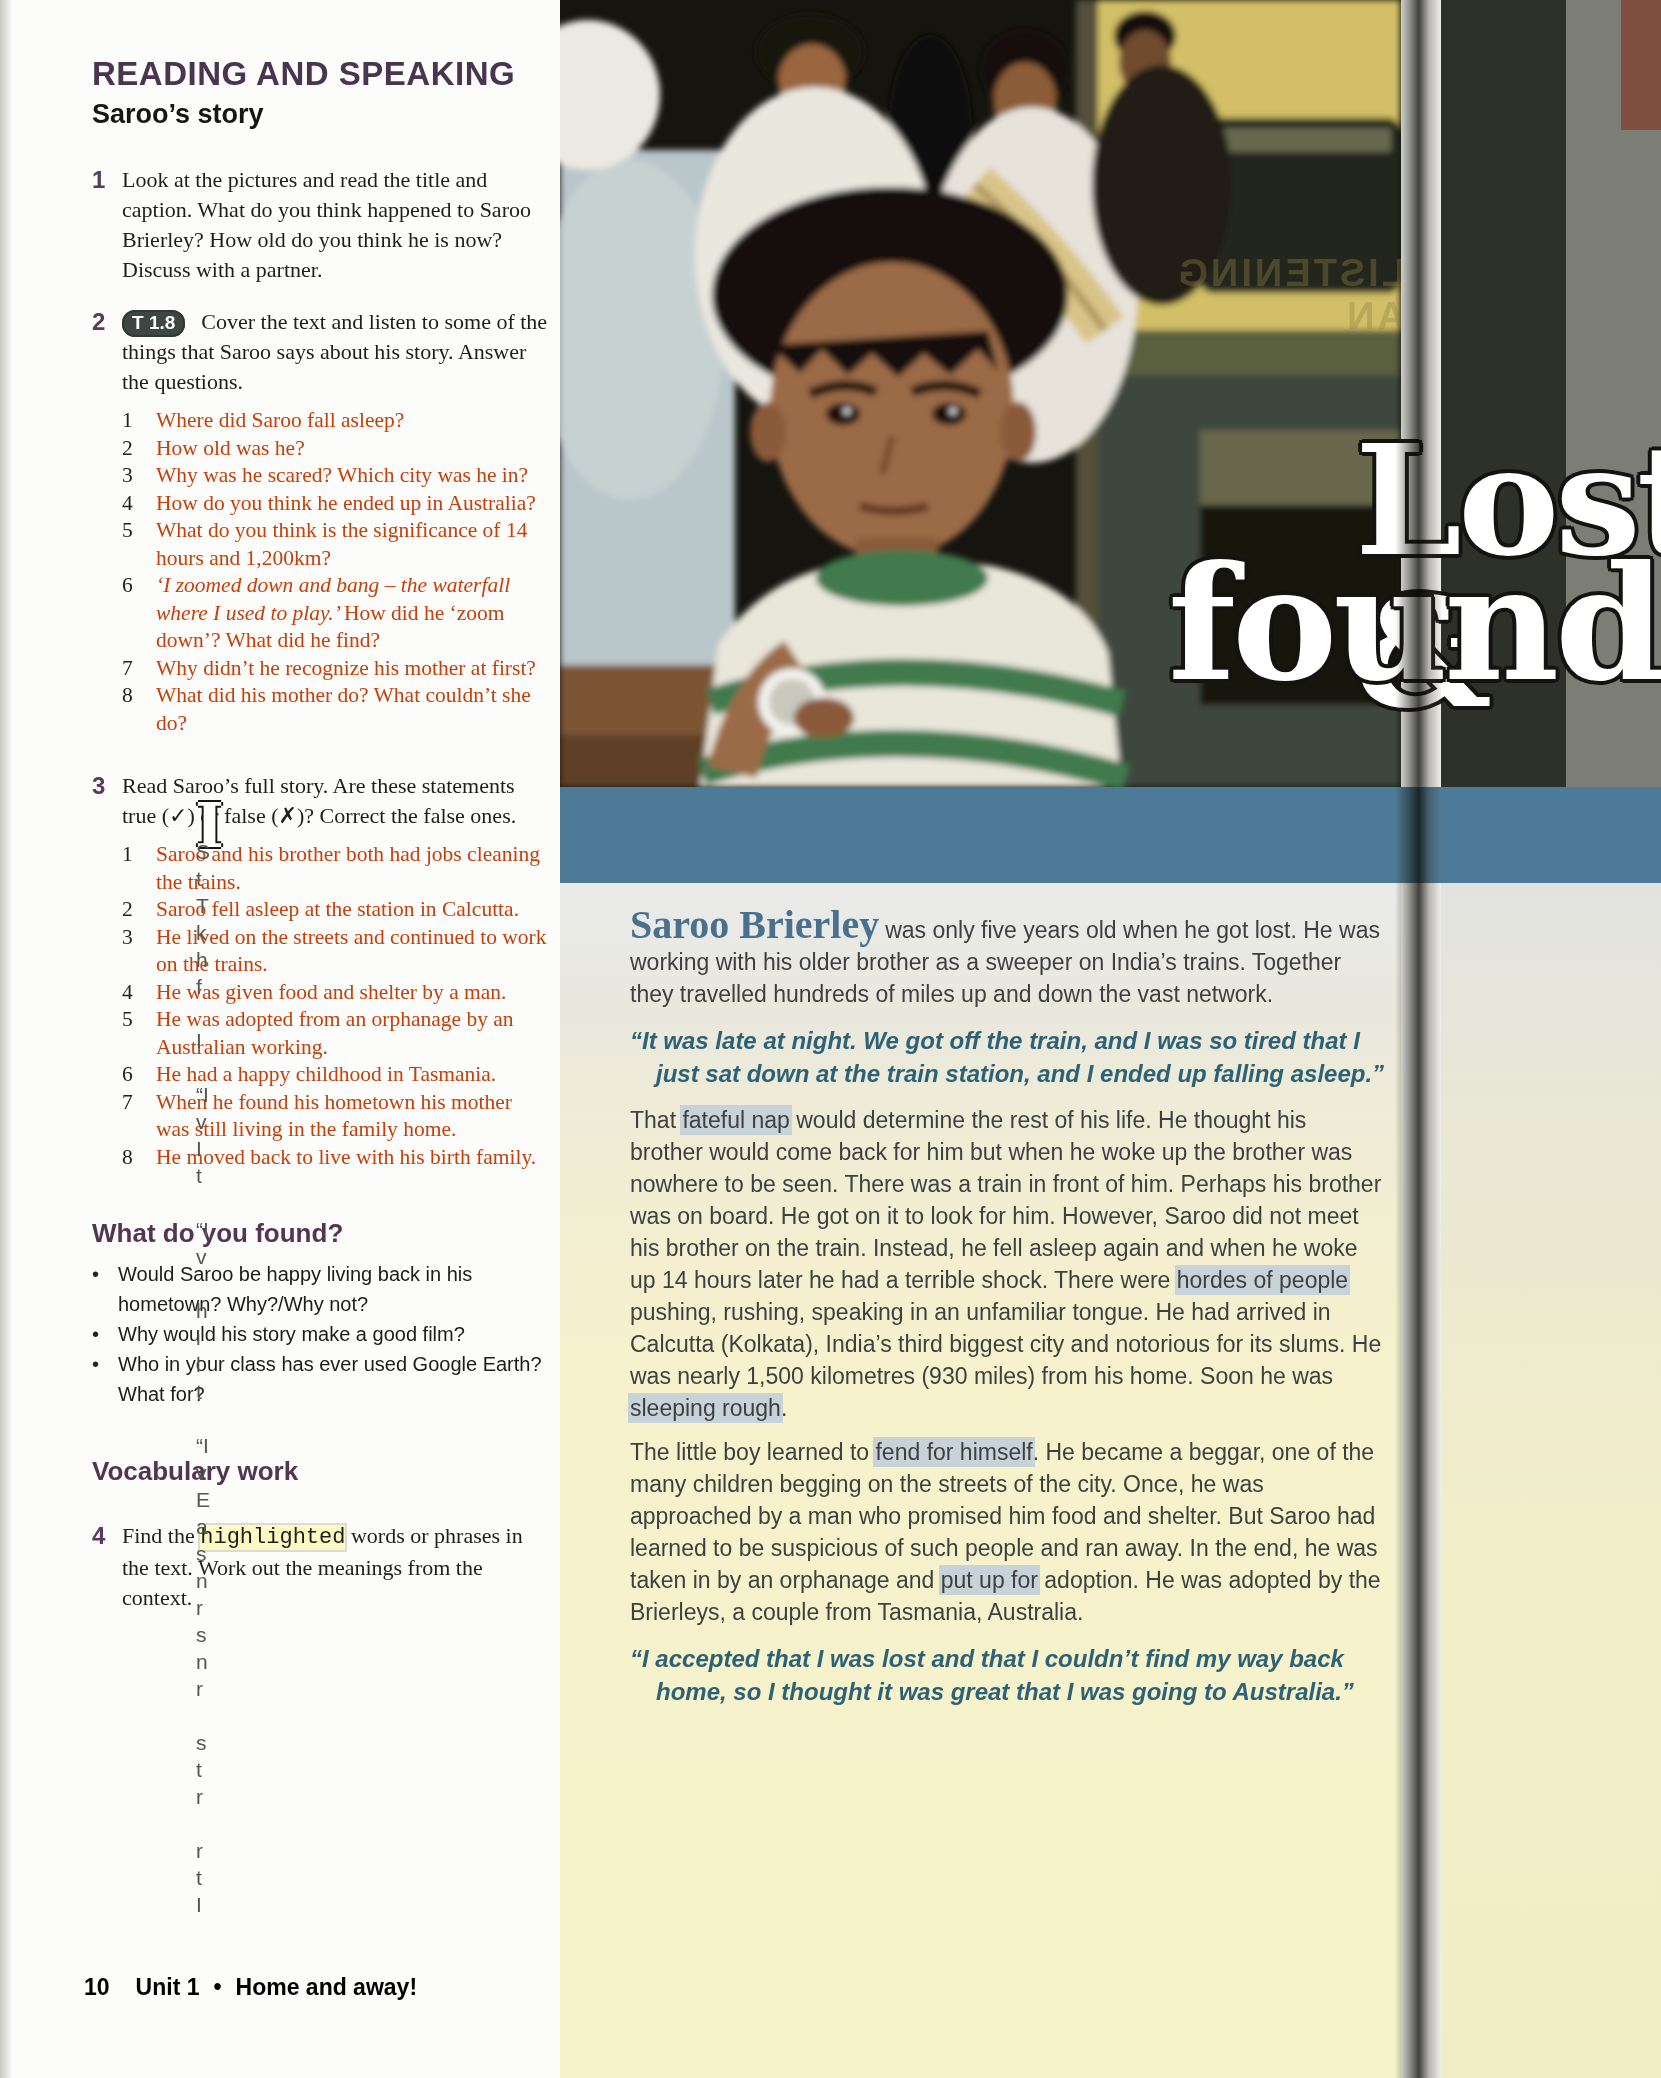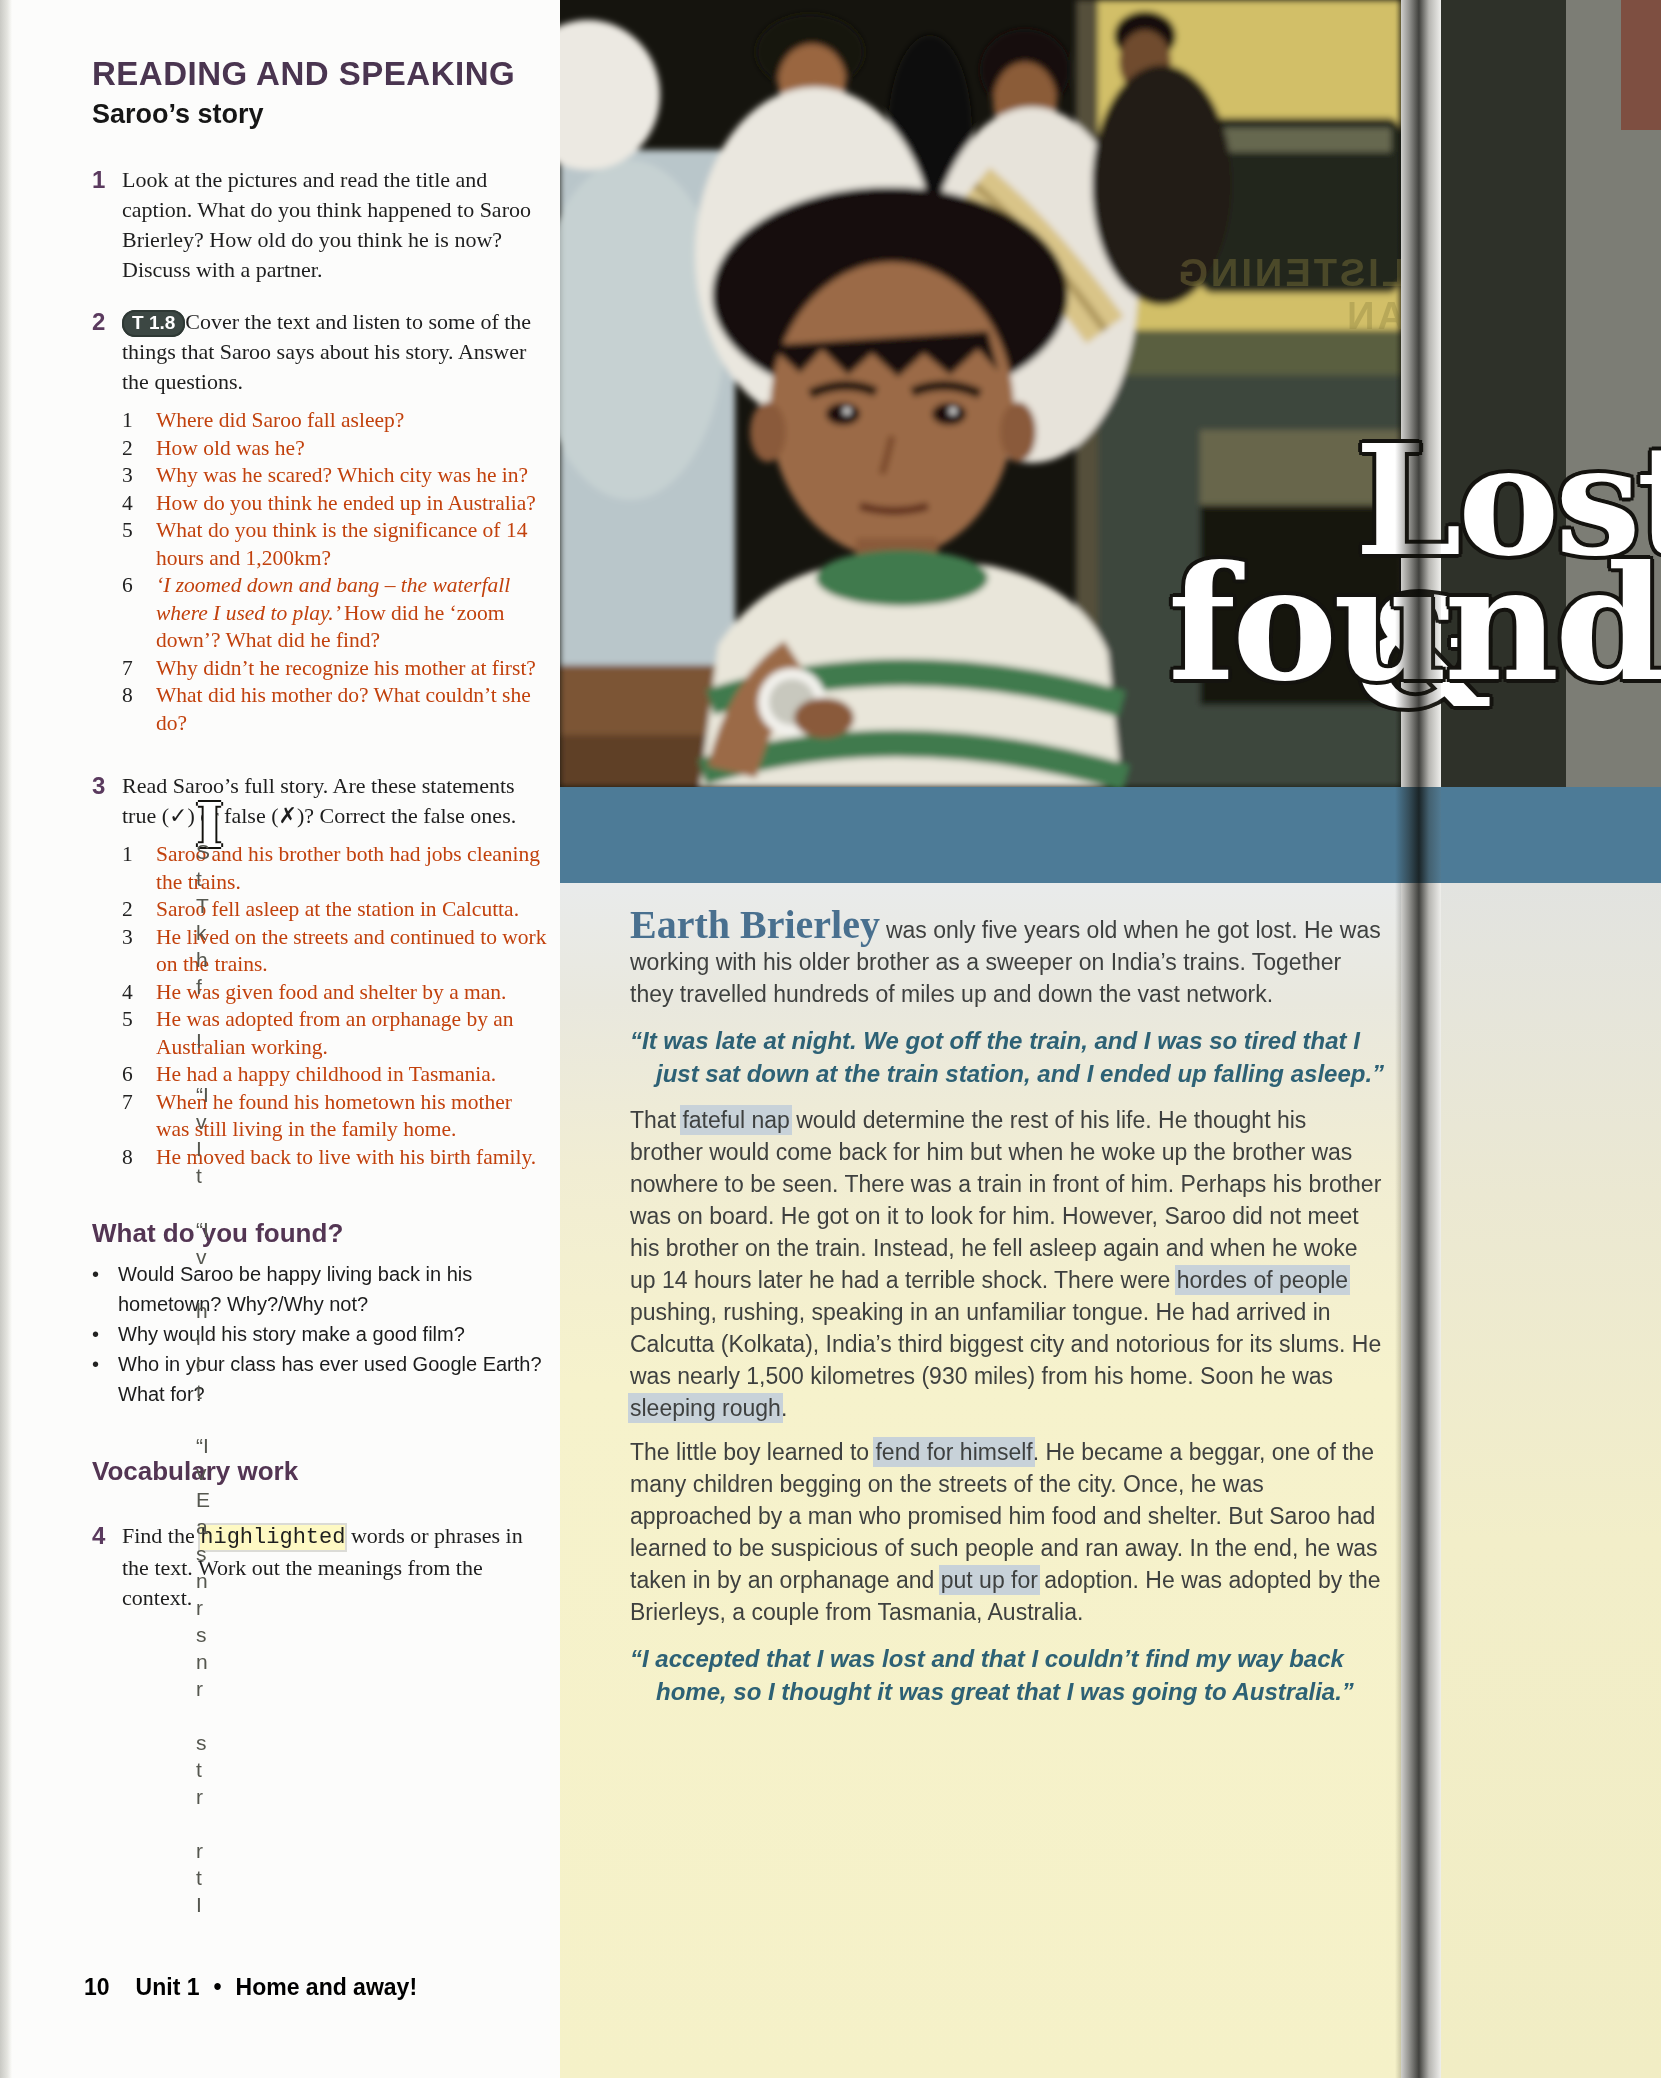--- a/index.html
+++ b/index.html
@@ -13,21 +13,21 @@
   
   .left-page{position:absolute;left:12px;top:0;width:548px;height:2078px;background:#fcfcfb;}
   .left-col{position:absolute;left:80px;top:55px;width:458px;}
   .sec-heading{font-size:33px;font-weight:700;letter-spacing:.5px;color:#4a3550;line-height:38px;}
   .sec-subheading{font-size:27px;font-weight:700;color:#161616;line-height:34px;margin-top:4px;}
   .ex{display:flex;margin-top:34px;}
   .ex + .ex{margin-top:22px;}
   .ex-num{width:30px;flex:none;font-weight:700;font-size:24px;color:#5a3a5e;line-height:30px;}
   .ex-text{font-family:"Liberation Serif","DejaVu Sans",serif;font-size:22px;line-height:30px;color:#1e1e1e;}
   .badge{display:inline-block;background:#3c4743;color:#fff;font-family:"Liberation Sans",sans-serif;
-    font-weight:700;font-size:19px;line-height:22px;padding:2px 10px 3px;border-radius:13px;margin-right:0;
+    font-weight:700;font-size:19px;line-height:22px;padding:2px 10px 3px;border-radius:13px;margin-right:16px;
     box-shadow:0 0 0 2px #2e3834 inset;}
   .numlist{margin:10px 0 0 30px;}
   .qrow{display:flex;}
   .qrow .n{width:34px;flex:none;font-family:"Liberation Serif","DejaVu Sans",serif;font-size:21.5px;line-height:27.5px;color:#222;}
   .qrow .t{font-family:"Liberation Serif","DejaVu Sans",serif;font-size:21.5px;line-height:27.5px;color:#c2410c;}
   .it{font-style:italic;}
   .left-page .hl{background:#fef9c3;box-shadow:0 0 0 2px #dbdbd6;font-family:Liberation Mono, monospace;}
   .mini-heading{font-size:26px;font-weight:700;color:#533553;margin-top:46px;line-height:32px;}
   .bullets{margin-top:10px;}
   .brow{display:flex;}
@@ -273,21 +273,21 @@
     <div class="ghost">LISTENING AN</div>
   </div>
 
   <div class="mag-title title1">Lost &amp;</div>
   <div class="mag-title title2">found</div>
 </div>
 
 <div class="blue-band"></div>
 
 <div class="article">
-    <p class="intro"><span class="name">Earth Brierley</span><span>was only five years old when he got lost. He was working with his older brother as a sweeper on India’s trains. Together they travelled hundreds of miles up and down the vast network.</span></p>
+    <p class="intro"><span class="name">Saroo Brierley</span><span>was only five years old when he got lost. He was working with his older brother as a sweeper on India’s trains. Together they travelled hundreds of miles up and down the vast network.</span></p>
     <p class="quote"><span>“It was late at night. We got off the train, and I was so tired that I just sat down at the train station, and I ended up falling asleep.”</span></p>
     <p class="para"><span>That </span><span class="hl">fateful nap</span><span> would determine the rest of his life. He thought his brother would come back for him but when he woke up the brother was nowhere to be seen. There was a train in front of him. Perhaps his brother was on board. He got on it to look for him. However, Saroo did not meet his brother on the train. Instead, he fell asleep again and when he woke up 14 hours later he had a terrible shock. There were </span><span class="hl">hordes of people</span><span> pushing, rushing, speaking in an unfamiliar tongue. He had arrived in Calcutta (Kolkata), India’s third biggest city and notorious for its slums. He was nearly 1,500 kilometres (930 miles) from his home. Soon he was </span><span class="hl">sleeping rough</span><span>.</span></p>
     <p class="para"><span>The little boy learned to </span><span class="hl">fend for himself</span><span>. He became a beggar, one of the many children begging on the streets of the city. Once, he was approached by a man who promised him food and shelter. But Saroo had learned to be suspicious of such people and ran away. In the end, he was taken in by an orphanage and </span><span class="hl">put up for</span><span> adoption. He was adopted by the Brierleys, a couple from Tasmania, Australia.</span></p>
     <p class="quote"><span>“I accepted that I was lost and that I couldn’t find my way back home, so I thought it was great that I was going to Australia.”</span></p>
   </div>
 
 <div class="next-page">
   <div class="np-img">
     <div class="grey"></div>
     <div class="red"></div>

